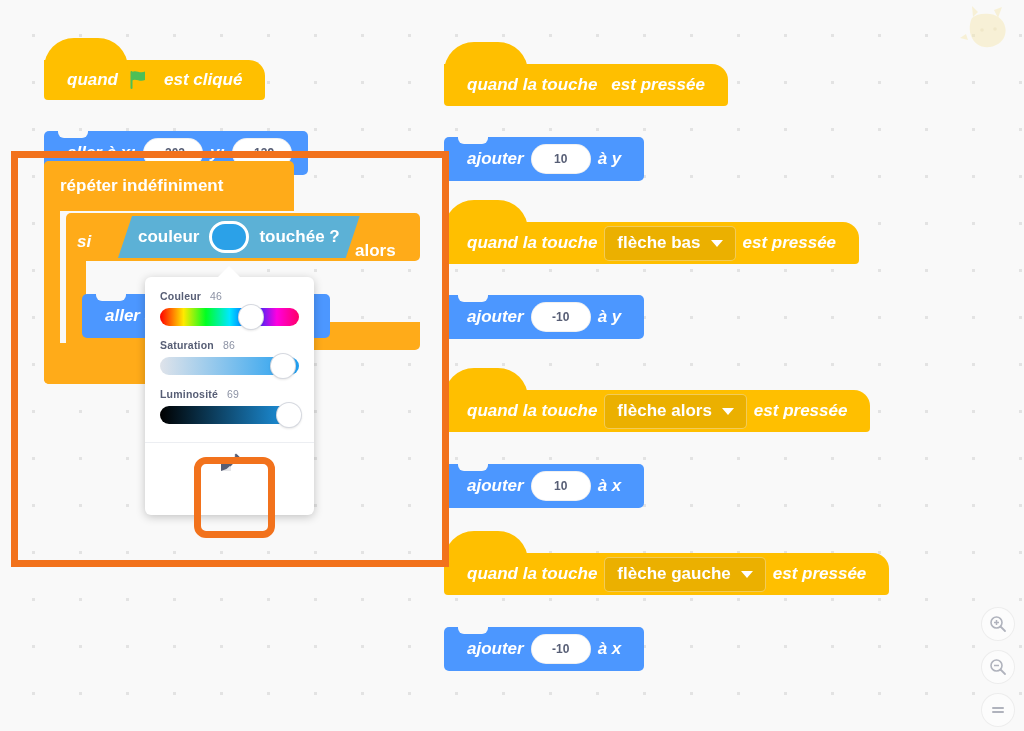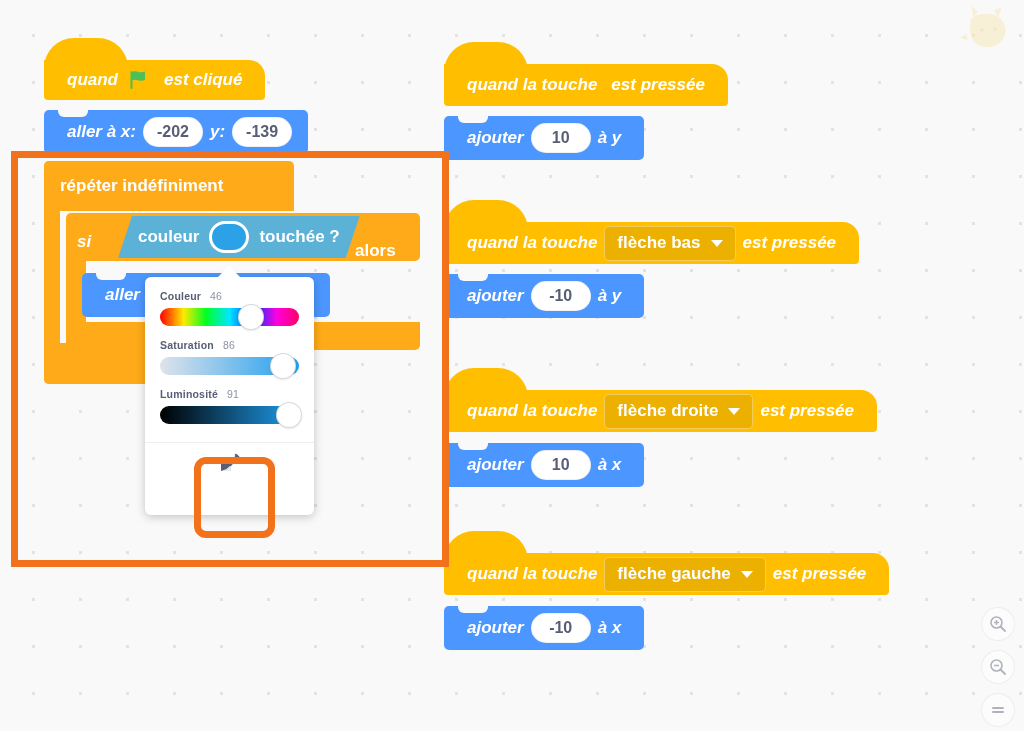--- a/index.html
+++ b/index.html
@@ -19,27 +19,27 @@
   .evt{background:#ffbf00;}
   .ctrl{background:#ffab19;}
   .motion{background:#4c97ff;}
 
   
   .hat{border-radius:0 16px 4px 4px;padding:0 16px;}
   .hat .dome{position:absolute;left:0;top:-22px;width:84px;height:30px;
              background:inherit;border-radius:42px 42px 0 0;}
 
   
-  .stack{border-radius:5px;padding:0 16px;}
+  .stack{border-radius:5px;padding:0 16px;margin-top:21px;}
   .notch-top{position:absolute;top:0;left:14px;width:30px;height:7px;
              background:#f9f9f9;border-radius:0 0 6px 6px;}
 
   .oval{background:#fff;color:#575e75;border-radius:999px;
         display:inline-flex;align-items:center;justify-content:center;
-        font-size:16px;font-weight:bold;min-width:44px;height:30px;padding:0 8px;
+        font-size:12px;font-weight:bold;min-width:44px;height:30px;padding:0 8px;
         box-shadow:inset 0 0 0 1px rgba(0,0,0,.06);}
 
   .dropdown{background:rgba(0,0,0,.08);border:1px solid rgba(255,255,255,.35);
             border-radius:5px;height:33px;display:inline-flex;align-items:center;
             gap:10px;padding:0 12px;color:#fff;font-size:17px;font-weight:bold;}
   .caret{width:0;height:0;border-left:6px solid transparent;border-right:6px solid transparent;
          border-top:7px solid #fff;}
 
   .lbl{margin:0 7px;font-style:italic;}
 
@@ -161,21 +161,21 @@
       <span class="val">86</span>
     </div>
     <div class="track t-sat">
       <div class="knob" style="left:80%;"></div>
     </div>
   </div>
 
   <div class="pk-row">
     <div class="pk-head">
       <span>Luminosité</span>
-      <span class="val">91</span>
+      <span class="val">69</span>
     </div>
     <div class="track t-bri">
       <div class="knob" style="left:84%;"></div>
     </div>
   </div>
 
   <div class="pk-sep"></div>
   <div class="eyedrop">
     <span>
       <svg width="24" height="22" viewBox="0 0 24 22">
@@ -213,21 +213,21 @@
   <div class="notch-top"></div>
   <span class="lbl">ajouter</span>
   <span class="oval">-10</span>
   <span class="lbl">à y</span>
 </div>
 
 <div class="blk evt hat" style="left:444px;top:390px;height:42px;">
   <div class="dome"></div>
   <span class="lbl">quand la touche</span>
   <span class="dropdown">
-    <span>flèche droite</span>
+    <span>flèche alors</span>
     <span class="caret"></span>
   </span>
   <span class="lbl">est pressée</span>
 </div>
 <div class="blk motion stack" style="left:444px;top:443px;height:44px;">
   <div class="notch-top"></div>
   <span class="lbl">ajouter</span>
   <span class="oval">10</span>
   <span class="lbl">à x</span>
 </div>

